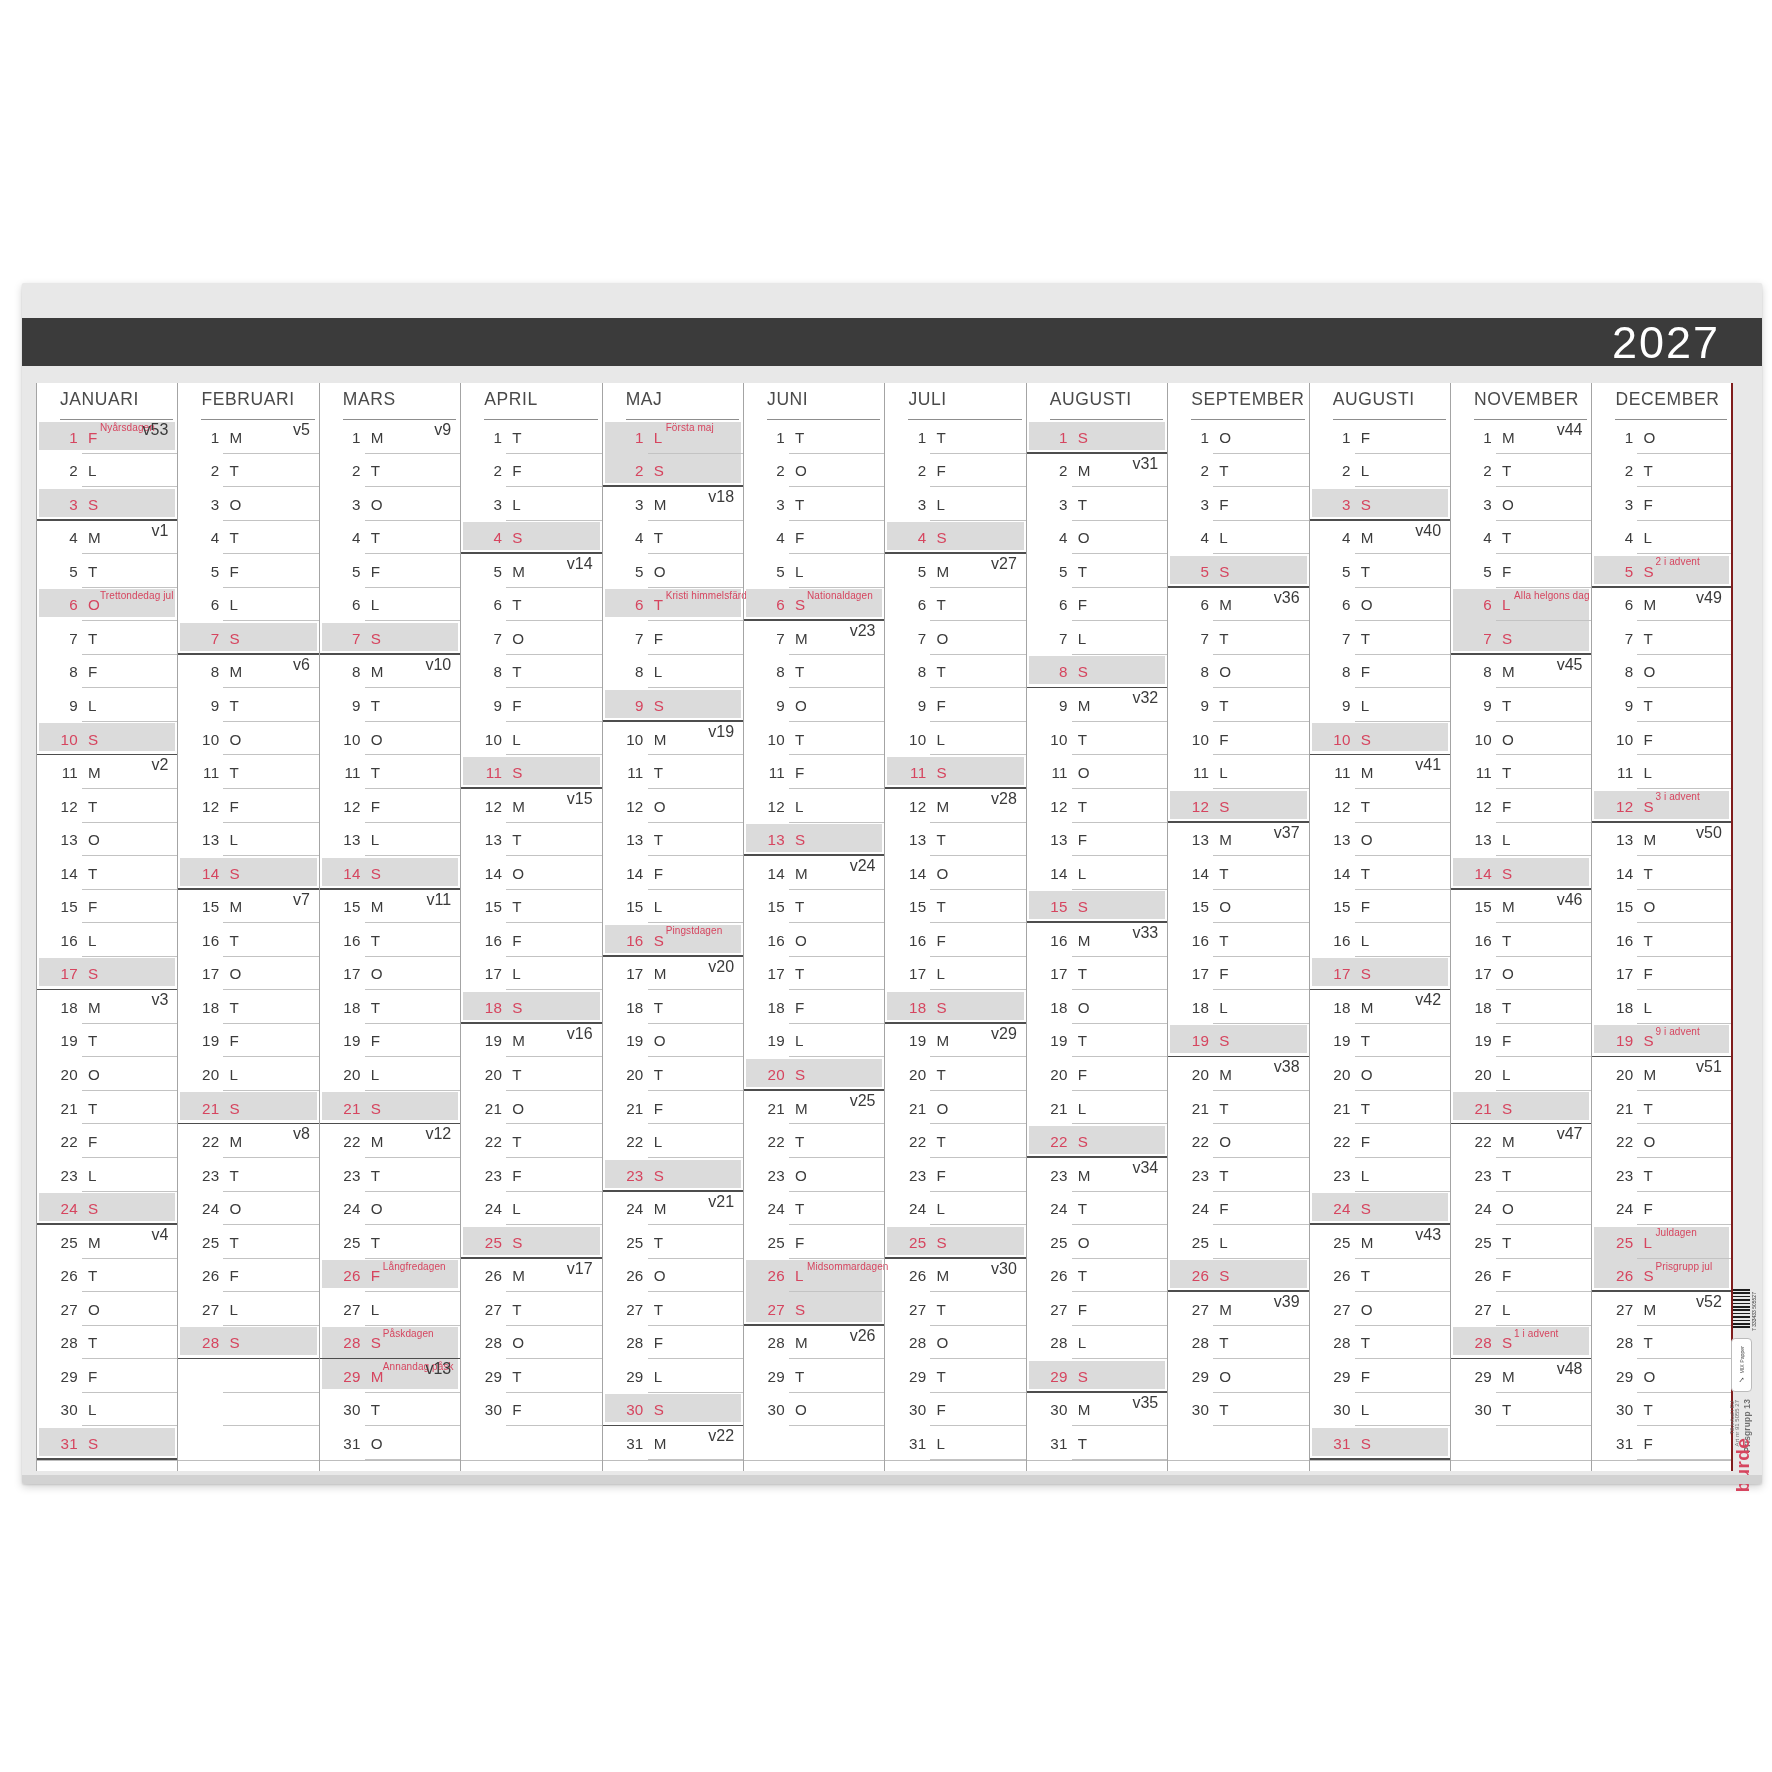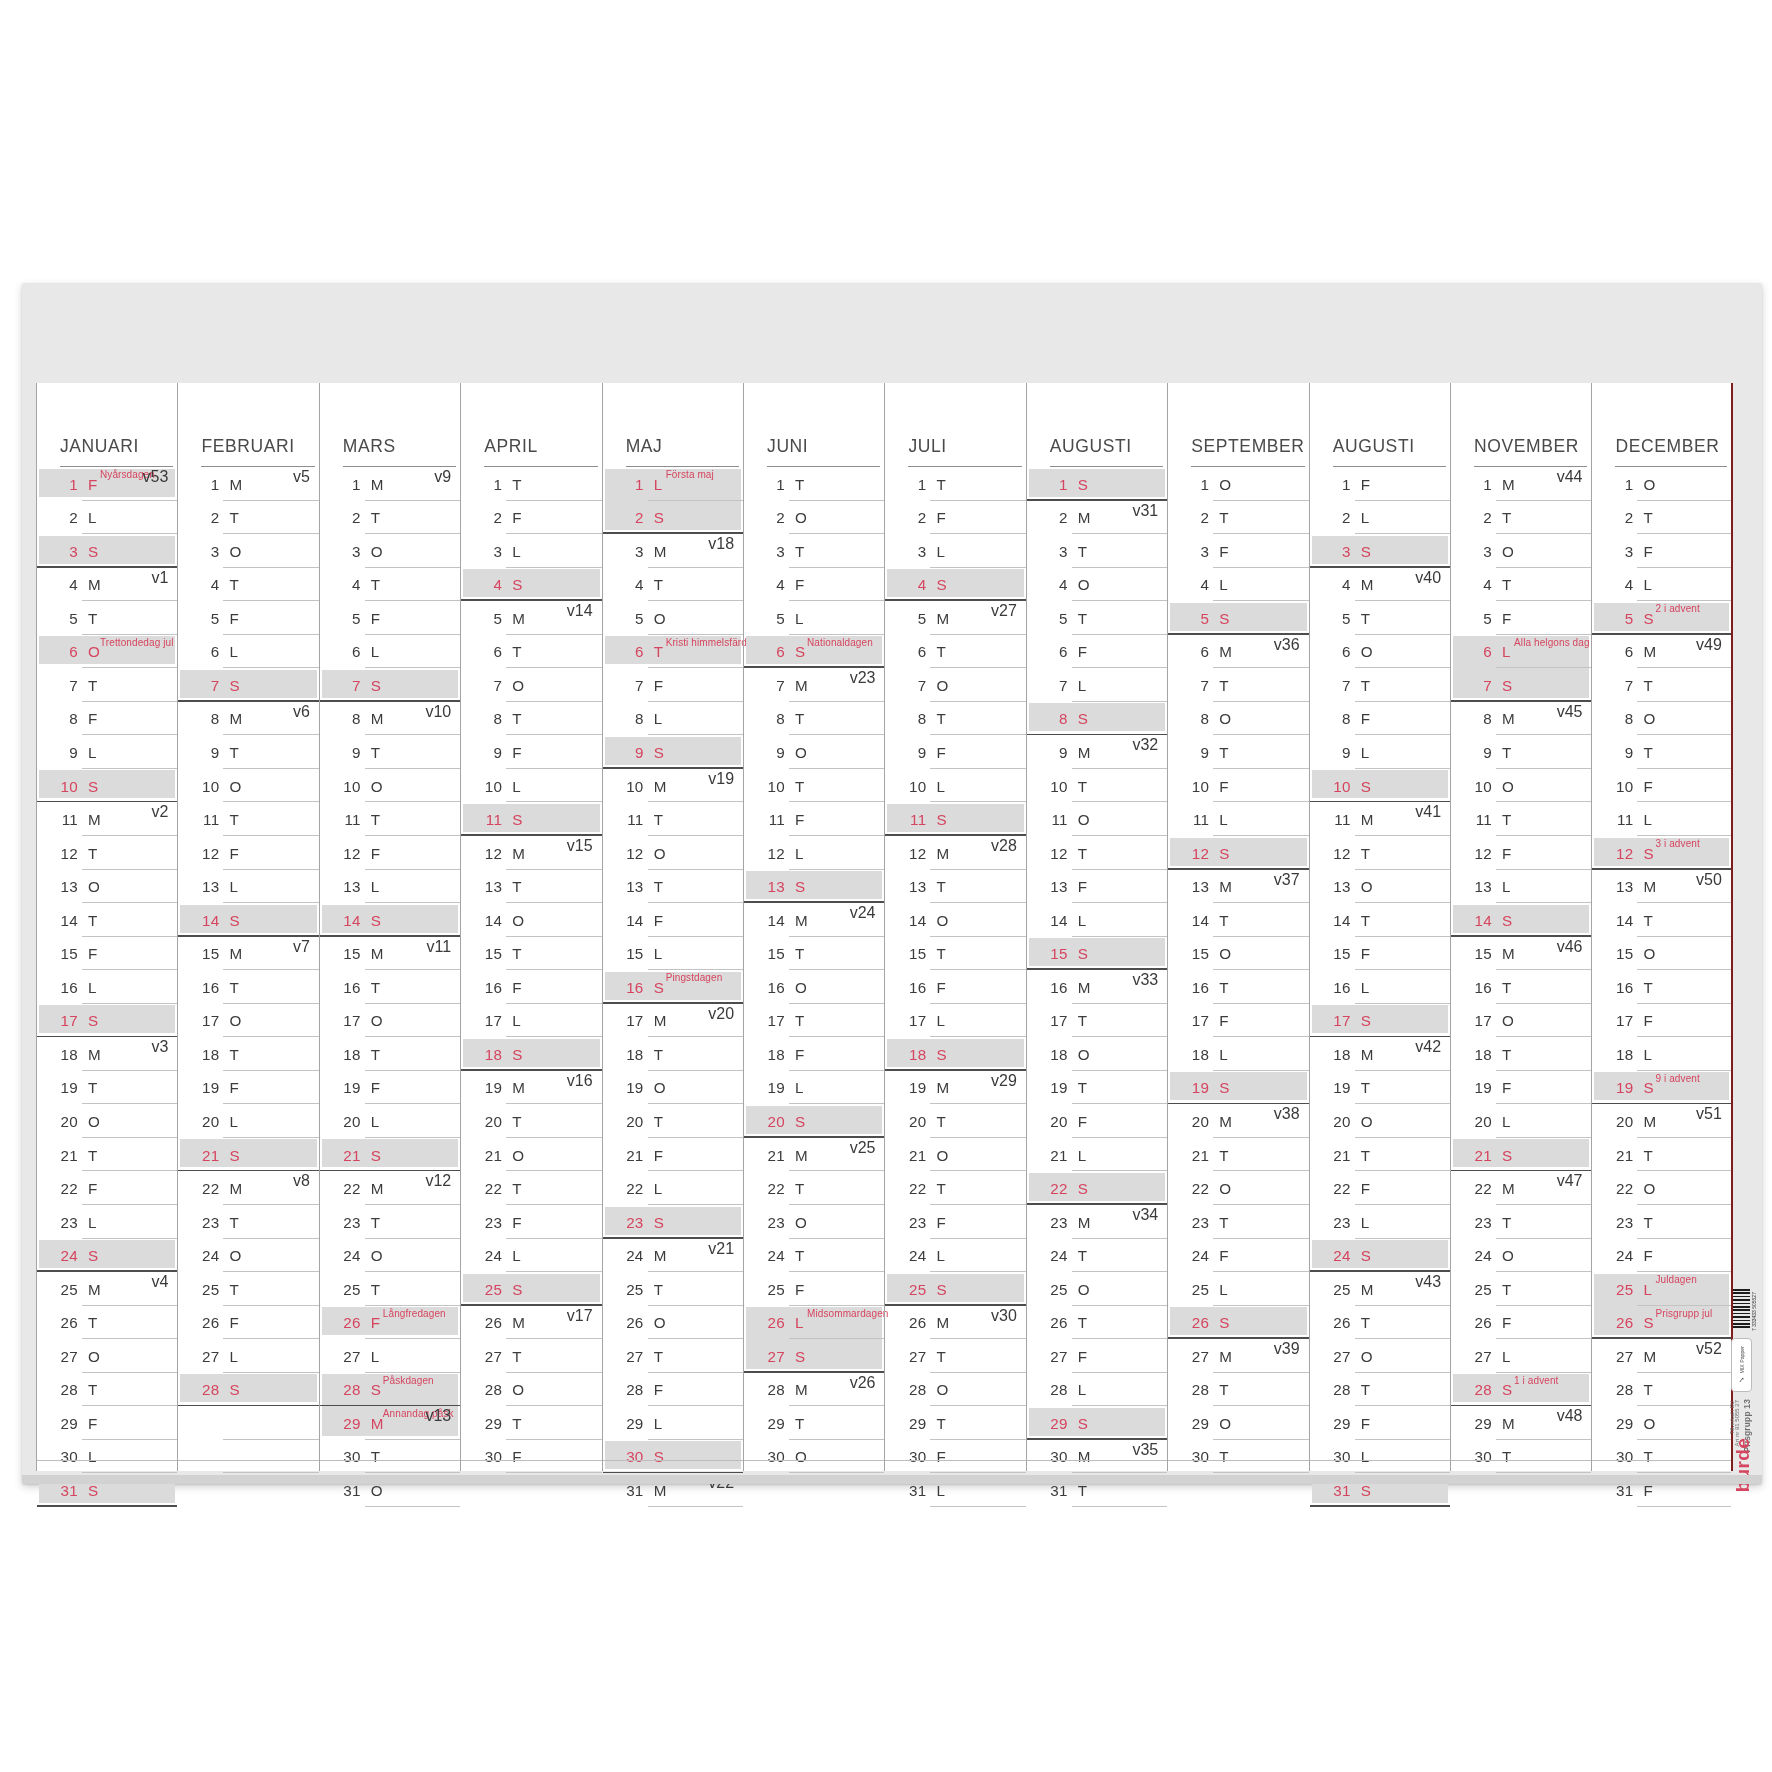--- a/index.html
+++ b/index.html
@@ -26,21 +26,21 @@
   }
   .panel{
     position:absolute;left:14px;top:100px;width:1697px;height:1088px;
     background:#ffffff;display:flex;
   }
   .col{
     position:relative;flex:0 0 calc(100%/12);box-sizing:border-box;
     border-left:1px solid #a4a4a4;
   }
   .col:last-child{border-right:2px solid #7f1d1d;}
-  .mh{position:relative;height:37px;margin-top:47px;}
+  .mh{position:relative;height:37px;}
   .mh .t{
     position:absolute;left:23px;top:6px;font-size:17.5px;color:#4a4a4a;
     letter-spacing:0.6px;white-space:nowrap;
   }
   .mh .u{position:absolute;left:23px;right:4px;bottom:0;height:1px;background:#8d8d8d;}
   .row{position:relative;height:33.55px;}
   .hlb{
     position:absolute;left:2px;right:2px;top:1.5px;height:28px;
     background:var(--hl,#dbdbdb);
   }
@@ -79,20 +79,23 @@
   .m3{left:-1px;top:2px;font-size:5.2px;}
   .logo{
     position:absolute;top:149px;left:2px;font-size:19px;font-weight:bold;
     color:var(--red,#d6455f);letter-spacing:0.3px;
   }
 </style>
 </head>
 <body>
 
 <div class="sheet">
+  <div class="topbar">
+    <span class="year">2027</span>
+  </div>
 
   <div class="panel">
       <div class="col">
         <div class="mh">
           <div class="t">JANUARI</div>
           <div class="u"></div>
         </div>
         <div class="row red">
           <div class="hlb"></div>
           <div class="ln"></div>

